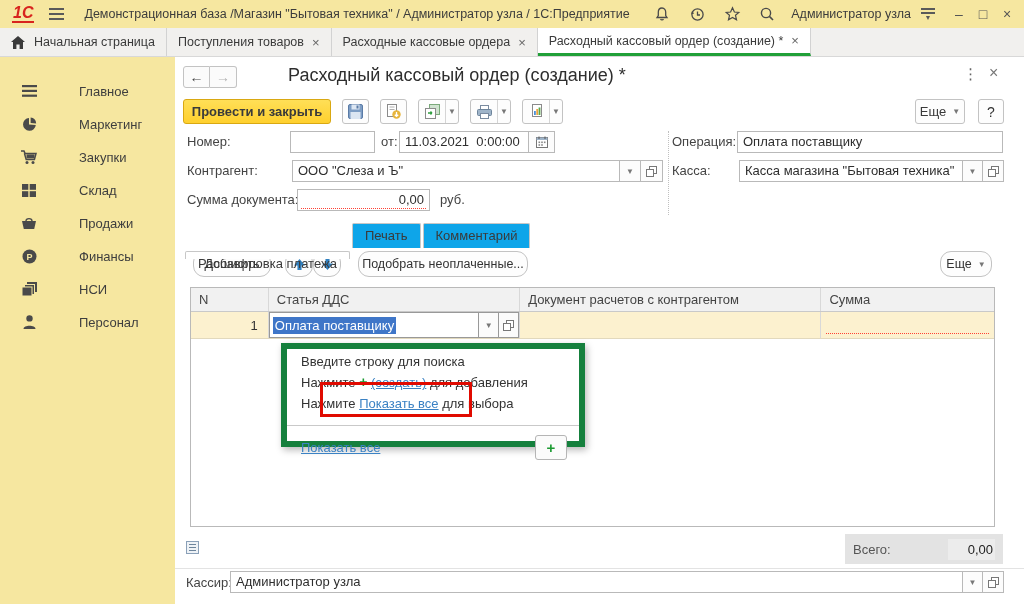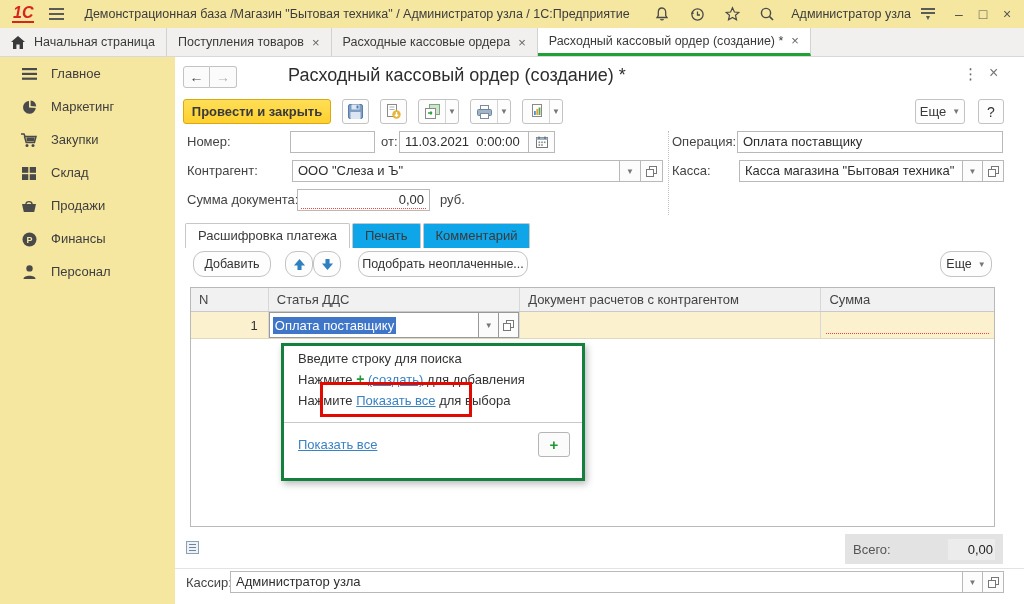--- a/index.html
+++ b/index.html
@@ -24,21 +24,21 @@
 
   
   .tabbar { position:absolute; left:0; top:28px; width:100%; height:29px; background:#f1f0ee; border-bottom:1px solid #d8d8d8; display:flex; }
   .tab { display:flex; align-items:center; padding:0 11px; border-right:1px solid #d2d2d2; color:#3a3a3a; white-space:nowrap; font-size:12.5px; }
   .tab .x { margin-left:8px; color:#666; font-size:13px; }
   .tab.active { background:#fff; border-bottom:3px solid #21a038; }
   .home-ic { margin-right:9px; display:flex; }
 
   
   .sidebar { position:absolute; left:0; top:57px; width:175px; bottom:0; background:#f6e7a0; padding-top:9px; }
-  .side-item { display:flex; align-items:flex-start; height:33px; padding-left:20px; color:#3e3e3e; white-space:nowrap; }
+  .side-item { display:flex; align-items:flex-end; height:33px; padding-left:20px; color:#3e3e3e; white-space:nowrap;gap:28px; }
   .side-item .sicon { width:18px; height:16px; display:flex; align-items:center; justify-content:center; margin-right:13px; flex-shrink:0; }
 
   
   .main { position:absolute; left:175px; top:57px; right:0; bottom:0; background:#fff; }
 
   .navbtn { position:absolute; width:27px; height:22px; background:#fbfbfb; border:1px solid #c3c3c3; display:flex; align-items:center; justify-content:center; font-size:14px; }
   .navbtn.back { left:8px; top:9px; border-radius:3px 0 0 3px; color:#444; }
   .navbtn.fwd { left:35px; top:9px; border-radius:0 3px 3px 0; color:#b3b3b3; border-left:none; }
   .form-title { position:absolute; left:113px; top:8px; font-size:18px; color:#2e2e2e; white-space:nowrap; }
   .kebab { position:absolute; left:788px; top:8px; color:#666; font-size:15px; }
@@ -59,21 +59,21 @@
   .flabel { position:absolute; color:#444; white-space:nowrap; }
   .finput { position:absolute; height:22px; border:1px solid #b9b9b9; background:#fff; padding:2px 5px; color:#2e2e2e; white-space:pre; overflow:hidden; }
   .combo-btn { position:absolute; height:22px; border:1px solid #b9b9b9; border-left:none; background:#fcfcfc; display:flex; align-items:center; justify-content:center; color:#777; }
   .vdiv { position:absolute; left:493px; top:2px; height:84px; border-left:1px dotted #c0c0c0; }
   .red-underline::after { content:""; position:absolute; left:3px; right:3px; bottom:1px; border-bottom:1px dotted #ff4134; }
   .num-right { text-align:right; }
 
   
   .page-tabs { position:absolute; left:10px; top:166px; height:25px; display:flex; }
   .ptab { padding:4px 12px 3px; border:1px solid #c7c7c7; border-bottom:none; background:#0ea5e9; margin-right:2px; color:#3a3a3a; border-radius:2px 2px 0 0; white-space:nowrap; }
-  .ptab.active { background:#fff; position:relative; z-index:2; }
+  .ptab.active { background:#fff; position:relative; z-index:2;margin-top:28px; }
 
   
   .cmdbar { position:absolute; left:0; top:194px; width:100%; height:28px; }
   .cmd { position:absolute; top:0; height:26px; background:#fdfdfd; border:1px solid #c3c3c3; border-radius:11px; display:flex; align-items:center; justify-content:center; color:#333; white-space:nowrap; font-size:12.5px; }
 
   
   .grid-table { position:absolute; left:15px; top:230px; width:805px; height:240px; border:1px solid #b9b9b9; display:flex; flex-direction:column; background:#fff; }
   .trow { display:flex; }
   .thead { background:#f1f1f1; border-bottom:1px solid #c9c9c9; height:24px; }
   .tcell { padding:4px 8px; border-right:1px solid #d8d8d8; overflow:hidden; white-space:nowrap; color:#444; }
@@ -83,21 +83,21 @@
   .tbodyrow .tcell { padding:0; position:relative; }
   .ncell { display:flex; align-items:center; justify-content:flex-end; padding-right:10px !important; color:#333; }
   .cell-editor { display:flex; height:100%; align-items:stretch; }
   .cell-editor .etext { flex:1; background:#fff; border:1px solid #999; display:flex; align-items:center; padding:0 3px; overflow:hidden; }
   .sel { background:#3f76c8; color:#fff; padding:1px 2px; white-space:nowrap; }
   .cell-editor .ebtn { width:20px; background:#fbfbfb; border:1px solid #999; border-left:none; display:flex; align-items:center; justify-content:center; color:#777; }
   .sum-dotted { position:absolute; left:5px; right:5px; bottom:4px; border-bottom:1px dotted #ff4134; }
   .tempty { flex:1; background:#fff; }
 
   
-  .popup { position:absolute; left:106px; top:286px; width:304px; height:138px; background:#fff; border:3px solid #15803d; box-shadow:2px 3px 7px rgba(0,0,0,.28); z-index:5; }
+  .popup { position:absolute; left:106px; top:286px; width:304px; height:104px; background:#fff; border:6px solid #15803d; box-shadow:2px 3px 7px rgba(0,0,0,.28); z-index:5; }
   .popup .lines { padding:2px 0 0 14px; line-height:21px; color:#333; }
   .lnk { color:#3b82c4; text-decoration:underline; }
   .plus-green { color:#1d9b33; font-weight:bold; font-size:14px; }
   .popup .divider { border-top:1px solid #c9c9c9; margin-top:11px; }
   .popup .bottom { display:flex; align-items:center; padding:9px 12px 0 14px; }
   .popup .plusbtn { margin-left:auto; width:32px; height:25px; background:#fbfbfb; border:1px solid #b5b5b5; border-radius:3px; display:flex; align-items:center; justify-content:center; color:#1d9b33; font-weight:bold; font-size:15px; }
   .red-rect { position:absolute; left:145px; top:325px; width:152px; height:35px; border:3px solid #e00a00; z-index:6; }
 
   
   .total-icon { position:absolute; left:11px; top:484px; }
@@ -237,20 +237,30 @@
       <span>Продажи</span>
     </div>
     <div class="side-item">
       <span class="sicon">
         <svg width="15" height="15" viewBox="0 0 15 15">
             <circle cx="7.5" cy="7.5" r="7" fill="#4a4a4a"></circle>
             <text x="7.5" y="11" font-size="9" font-family="Liberation Sans,sans-serif" font-weight="bold" fill="#f6e7a0" text-anchor="middle">P</text>
           </svg>
       </span>
       <span>Финансы</span>
+    </div>
+    <div class="side-item">
+      <span class="sicon">
+        <svg width="15" height="14" viewBox="0 0 15 14">
+            <rect x="5" y="0" width="10" height="10" fill="#4a4a4a"></rect>
+            <rect x="2.5" y="2.5" width="10" height="10" fill="#4a4a4a" stroke="#f6e7a0" stroke-width="1"></rect>
+            <rect x="0" y="5" width="10" height="9" fill="#4a4a4a" stroke="#f6e7a0" stroke-width="1"></rect>
+          </svg>
+      </span>
+      <span>НСИ</span>
     </div>
     <div class="side-item">
       <span class="sicon">
         <svg width="13" height="14" viewBox="0 0 13 14">
             <circle cx="6.5" cy="3.4" r="3.2" fill="#4a4a4a"></circle>
             <path d="M0.5 14 C0.5 9.6 12.5 9.6 12.5 14 Z" fill="#4a4a4a"></path>
           </svg>
       </span>
       <span>Персонал</span>
     </div>

